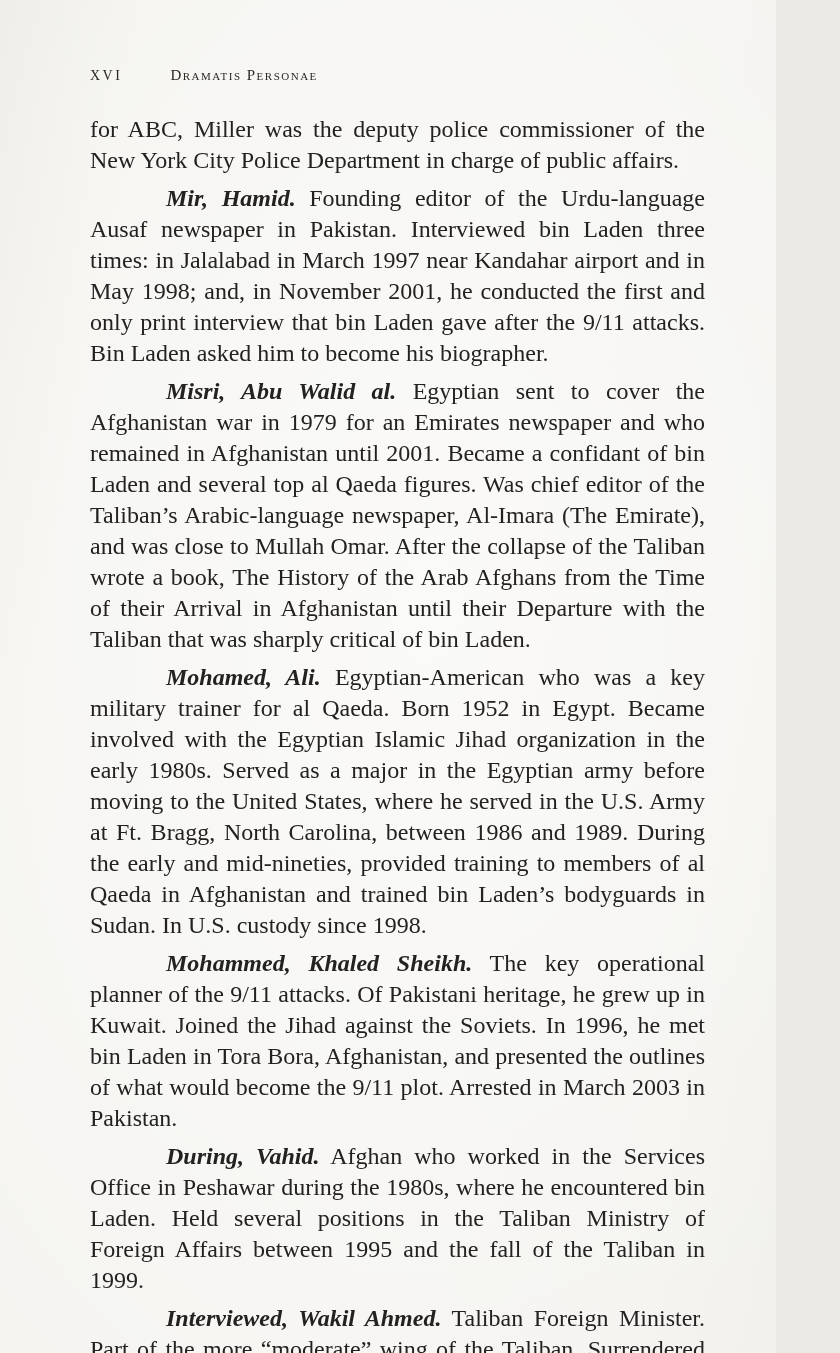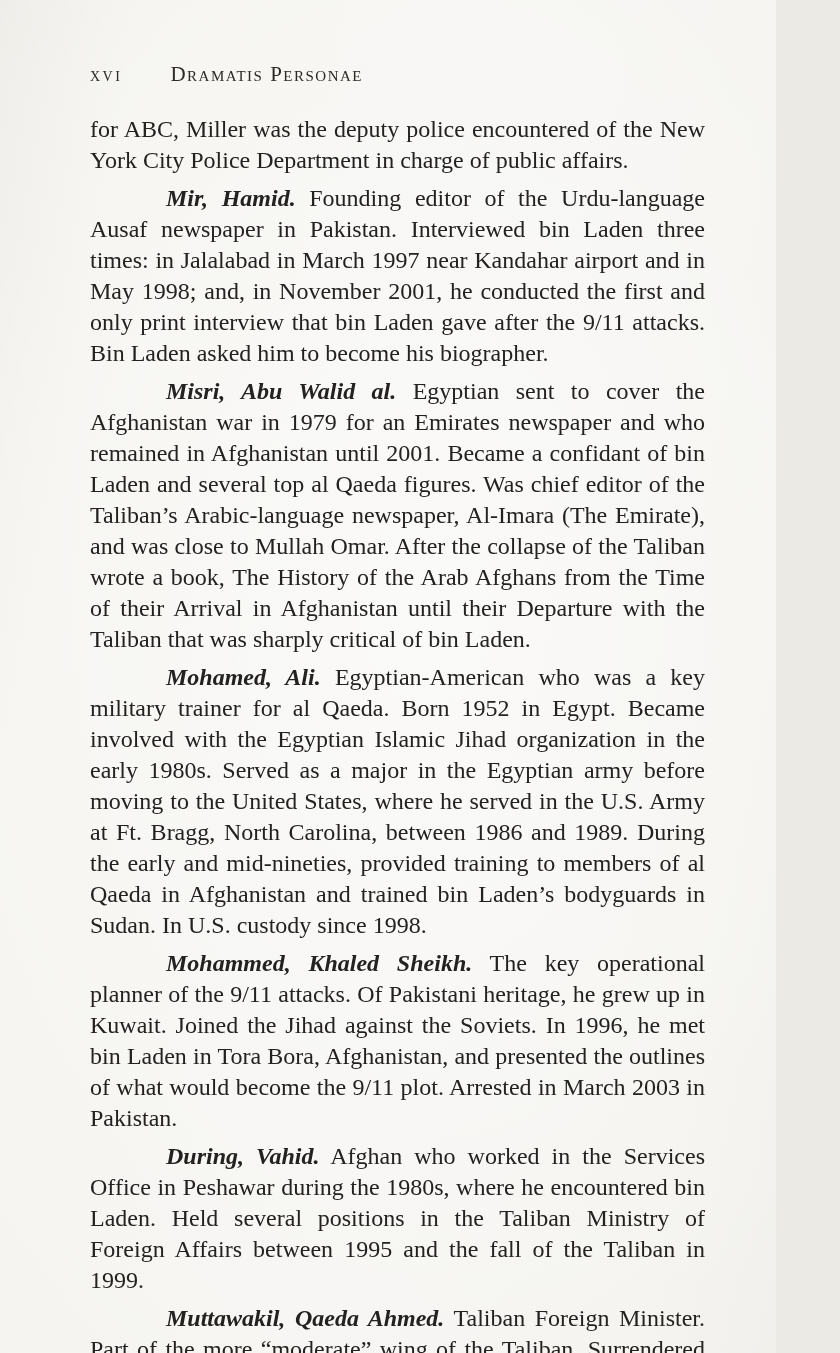--- a/index.html
+++ b/index.html
@@ -31,21 +31,21 @@
   }
   .folio {
     font-variant: small-caps;
     font-size: 20px;
     letter-spacing: 2.5px;
     margin-right: 48px;
     color: #2b2926;
   }
   .head-title {
     font-variant: small-caps;
-    font-size: 21px;
+    font-size: 15px;
     letter-spacing: 1.5px;
     color: #2b2926;
   }
   .body-text p {
     margin: 0 0 7px 0;
     font-size: 24px;
     line-height: 31px;
     text-align: justify;
     color: #242220;
   }
@@ -63,21 +63,21 @@
 </head>
 <body>
 
 <div class="page">
   <div class="running-head">
     <span class="folio">xvi</span>
     <span class="head-title">Dramatis Personae</span>
   </div>
   <div class="body-text">
 
-  <p class=""><span class="run-regular">for ABC, Miller was the deputy police encountered of the New York City Police Department in charge of public affairs.</span></p>
+  <p class=""><span class="run-regular">for ABC, Miller was the deputy police commissioner of the New York City Police Department in charge of public affairs.</span></p>
       <p class="indent"><span class="run-bold-italic">Mir, Hamid.</span><span class="run-regular"> Founding editor of the Urdu-language </span><span class="run-italic">Ausaf</span><span class="run-regular"> newspaper in Pakistan. Interviewed bin Laden three times: in Jalalabad in March 1997 near Kandahar airport and in May 1998; and, in November 2001, he conducted the first and only print interview that bin Laden gave after the 9/11 attacks. Bin Laden asked him to become his biographer.</span></p>
       <p class="indent"><span class="run-bold-italic">Misri, Abu Walid al.</span><span class="run-regular"> Egyptian sent to cover the Afghanistan war in 1979 for an Emirates newspaper and who remained in Afghanistan until 2001. Became a confidant of bin Laden and several top al Qaeda figures. Was chief editor of the Taliban’s Arabic-language newspaper, </span><span class="run-italic">Al-Imara</span><span class="run-regular"> (The Emirate), and was close to Mullah Omar. After the collapse of the Taliban wrote a book, </span><span class="run-italic">The History of the Arab Afghans from the Time of their Arrival in Afghanistan until their Departure with the Taliban</span><span class="run-regular"> that was sharply critical of bin Laden.</span></p>
       <p class="indent"><span class="run-bold-italic">Mohamed, Ali.</span><span class="run-regular"> Egyptian-American who was a key military trainer for al Qaeda. Born 1952 in Egypt. Became involved with the Egyptian Islamic Jihad organization in the early 1980s. Served as a major in the Egyptian army before moving to the United States, where he served in the U.S. Army at Ft. Bragg, North Carolina, between 1986 and 1989. During the early and mid-nineties, provided training to members of al Qaeda in Afghanistan and trained bin Laden’s bodyguards in Sudan. In U.S. custody since 1998.</span></p>
       <p class="indent"><span class="run-bold-italic">Mohammed, Khaled Sheikh.</span><span class="run-regular"> The key operational planner of the 9/11 attacks. Of Pakistani heritage, he grew up in Kuwait. Joined the Jihad against the Soviets. In 1996, he met bin Laden in Tora Bora, Afghanistan, and presented the outlines of what would become the 9/11 plot. Arrested in March 2003 in Pakistan.</span></p>
       <p class="indent"><span class="run-bold-italic">During, Vahid.</span><span class="run-regular"> Afghan who worked in the Services Office in Peshawar during the 1980s, where he encountered bin Laden. Held several positions in the Taliban Ministry of Foreign Affairs between 1995 and the fall of the Taliban in 1999.</span></p>
-      <p class="indent"><span class="run-bold-italic">Muttawakil, Qaeda Ahmed.</span><span class="run-regular"> Taliban Foreign Minister. Part of the more “moderate” wing of the Taliban. Surrendered to U.S. military authorities at Kandahar airbase in 2002.</span></p>
+      <p class="indent"><span class="run-bold-italic">Interviewed, Wakil Ahmed.</span><span class="run-regular"> Taliban Foreign Minister. Part of the more “moderate” wing of the Taliban. Surrendered to U.S. military authorities at Kandahar airbase in 2002.</span></p>
     </div>
 </div>
 
 </body></html>

